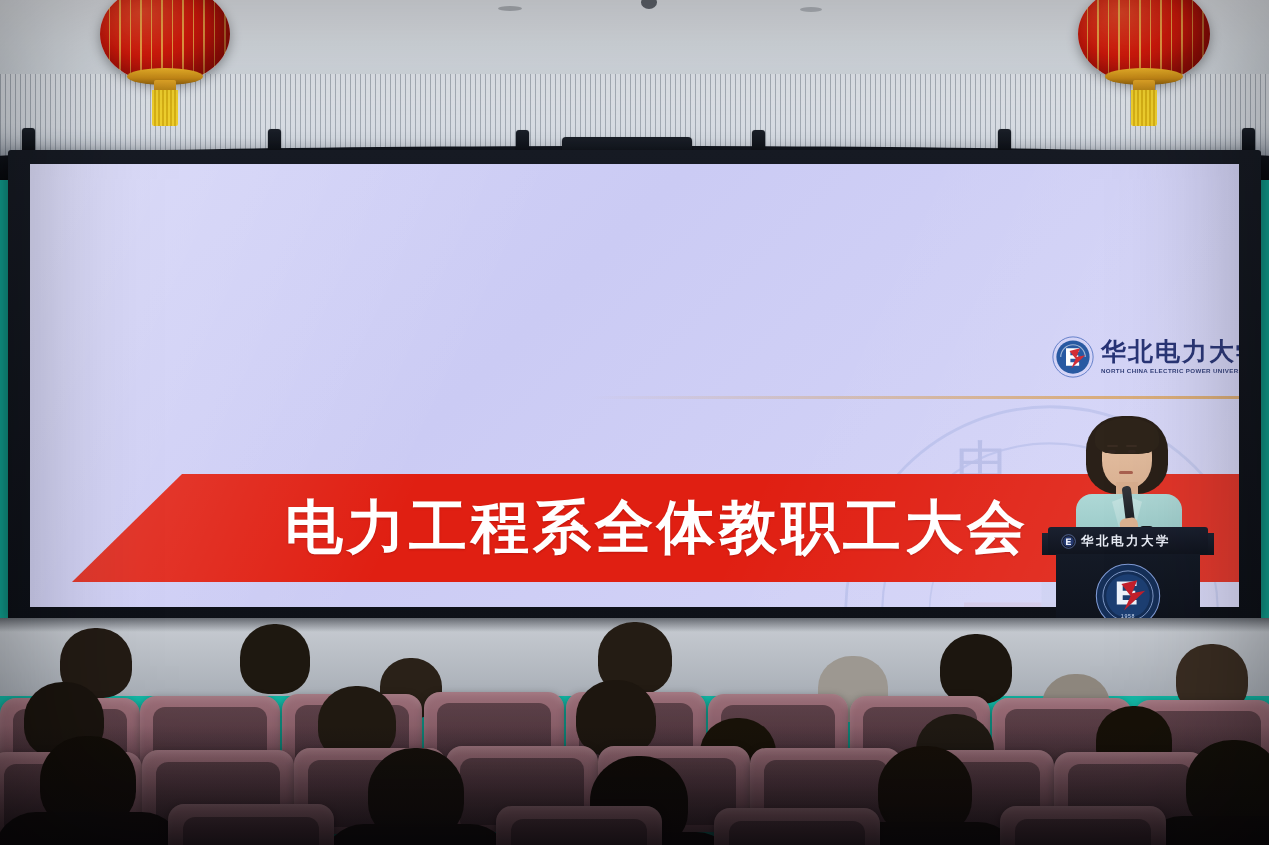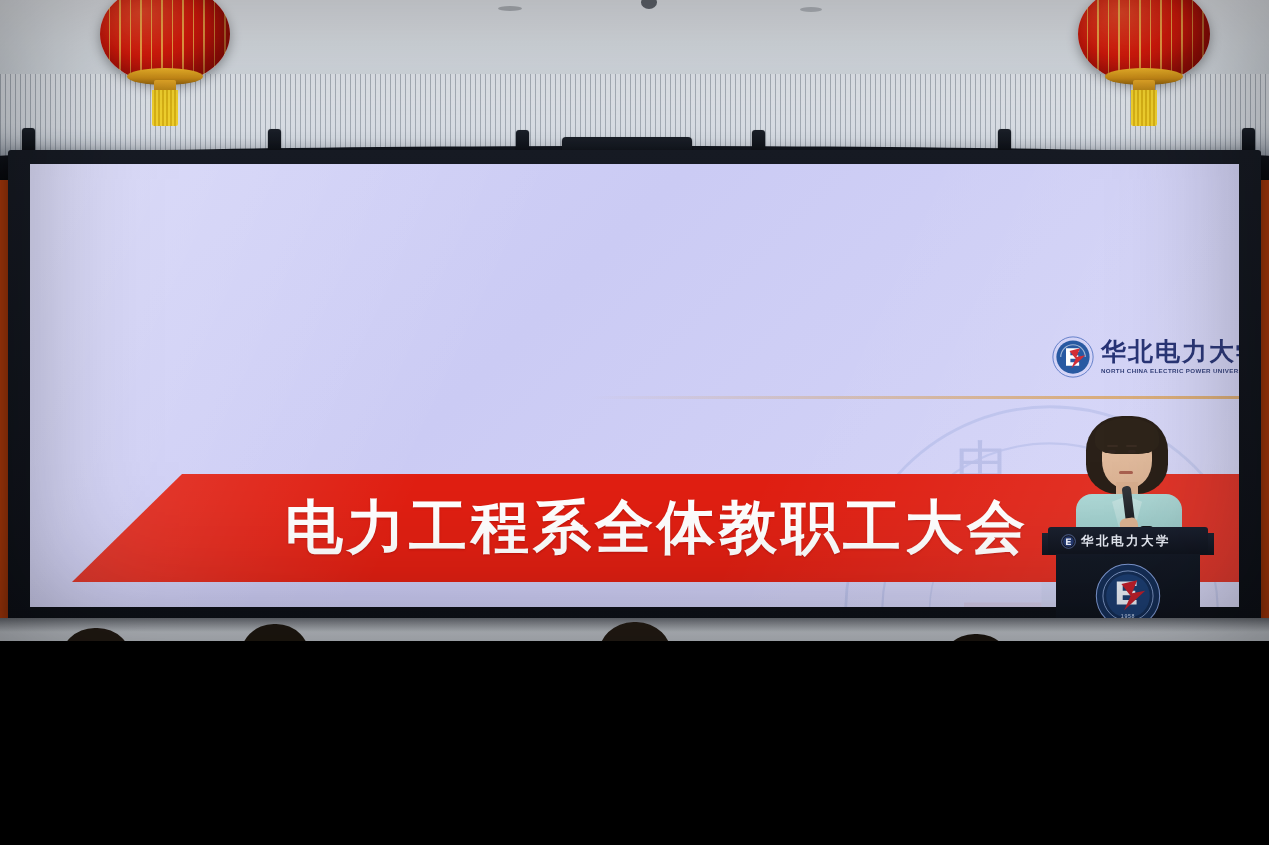--- a/index.html
+++ b/index.html
@@ -1,23 +1,23 @@
 <!DOCTYPE html>
 <html><head>
 <meta charset="utf-8">
 <title>Conference Hall Photo</title>
 <style>
   html,body{margin:0;padding:0;background:#000;}
   body{font-family:"Liberation Sans","DejaVu Sans",sans-serif;}
 
   #scene{
     position:relative;
-    width:1269px;height:641px;
+    width:1269px;height:845px;
     overflow:hidden;
-    background:#c2410c;
+    background:#14b8a6;
   }
 
   
   .ceiling{
     position:absolute;left:0;top:0;width:1269px;height:96px;
     background:linear-gradient(180deg,#e9ecf1 0%,#dfe4ea 45%,#cfd6dd 100%);
   }
   .ceiling-vent{
     position:absolute;border-radius:50%;
     background:#4a5058;opacity:.85;

